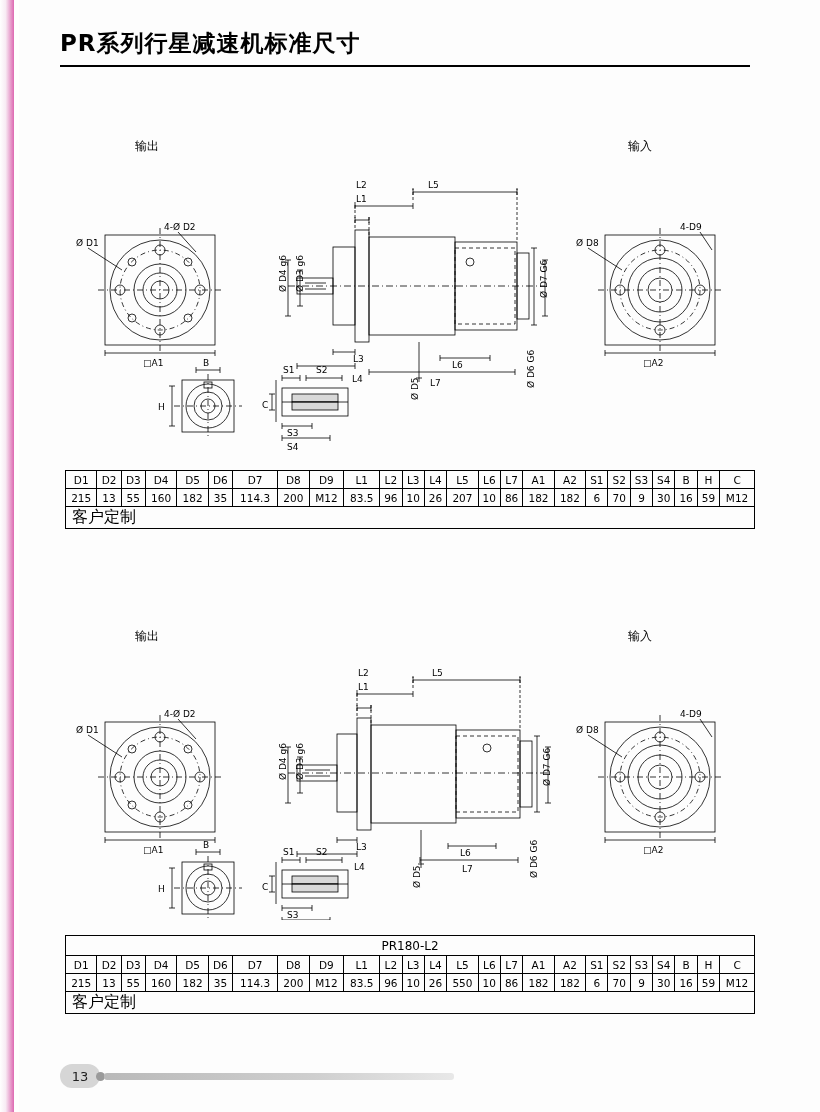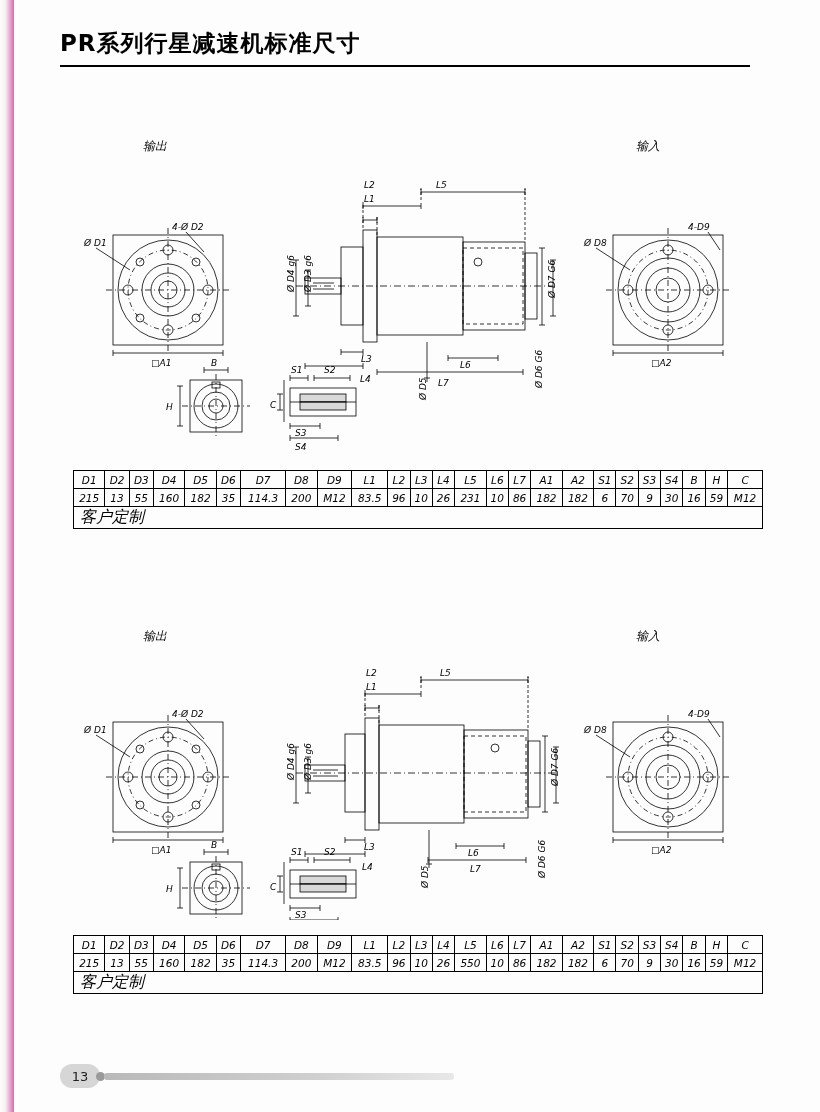--- a/index.html
+++ b/index.html
@@ -33,21 +33,21 @@
   .title{
     font-family:"DejaVu Sans", sans-serif;
     font-size:23px;font-weight:bold;letter-spacing:1px;
     padding-bottom:6px;
   }
   .title-rule{
     border-bottom:2px solid #000;width:690px;
   }
 
   
-  .section{position:absolute;left:8px;width:696px;font-style:italic;}
+  .section{position:absolute;left:0;width:696px;}
   #section-1{top:120px;}
   #section-2{top:610px;}
 
   .lbl{
     position:absolute;font-size:12px;font-family:"DejaVu Sans",sans-serif;
   }
   .lbl-out{left:135px;top:18px;}
   .lbl-in{left:628px;top:18px;}
 
   
@@ -307,21 +307,21 @@
           <td>160</td>
           <td>182</td>
           <td>35</td>
           <td>114.3</td>
           <td>200</td>
           <td>M12</td>
           <td>83.5</td>
           <td>96</td>
           <td>10</td>
           <td>26</td>
-          <td>231</td>
+          <td>207</td>
           <td>10</td>
           <td>86</td>
           <td>182</td>
           <td>182</td>
           <td>6</td>
           <td>70</td>
           <td>9</td>
           <td>30</td>
           <td>16</td>
           <td>59</td>
@@ -474,20 +474,23 @@
           <text x="283" y="245">S1</text>
           <text x="316" y="245">S2</text>
           <text x="287" y="308">S3</text>
           <text x="287" y="322">S4</text>
         </g>
       </svg>
     </div>
 
     <table class="spec-table" id="table-2">
       <tbody>
+        <tr class="model-row">
+          <td colspan="25">PR180-L2</td>
+        </tr>
         <tr>
           <td>D1</td>
           <td>D2</td>
           <td>D3</td>
           <td>D4</td>
           <td>D5</td>
           <td>D6</td>
           <td>D7</td>
           <td>D8</td>
           <td>D9</td>

